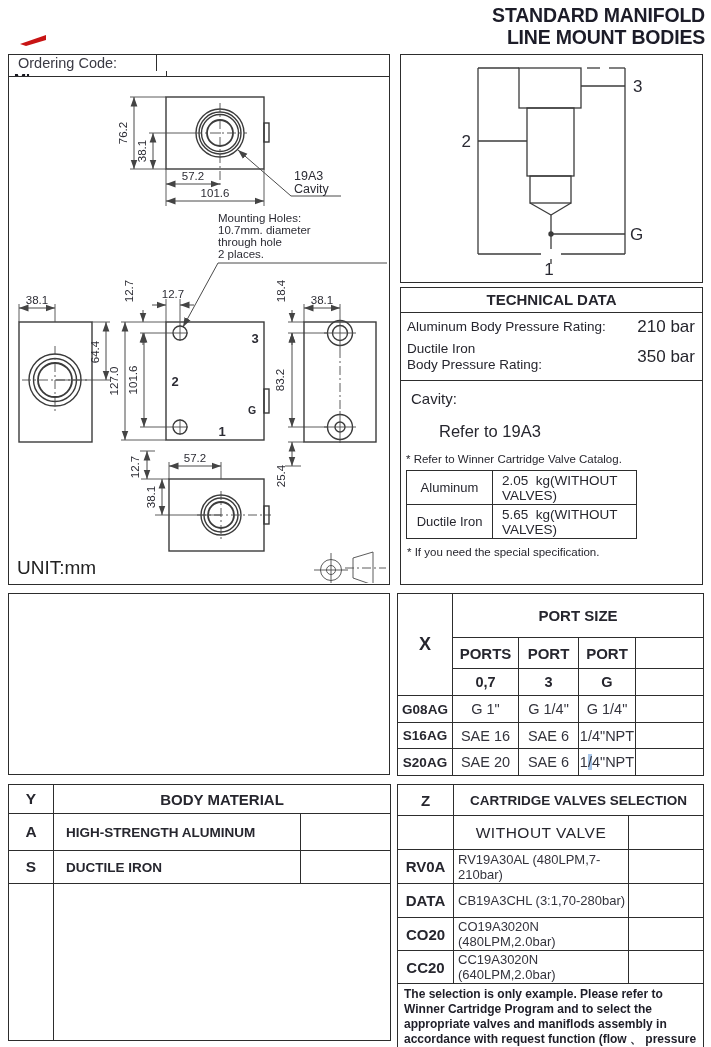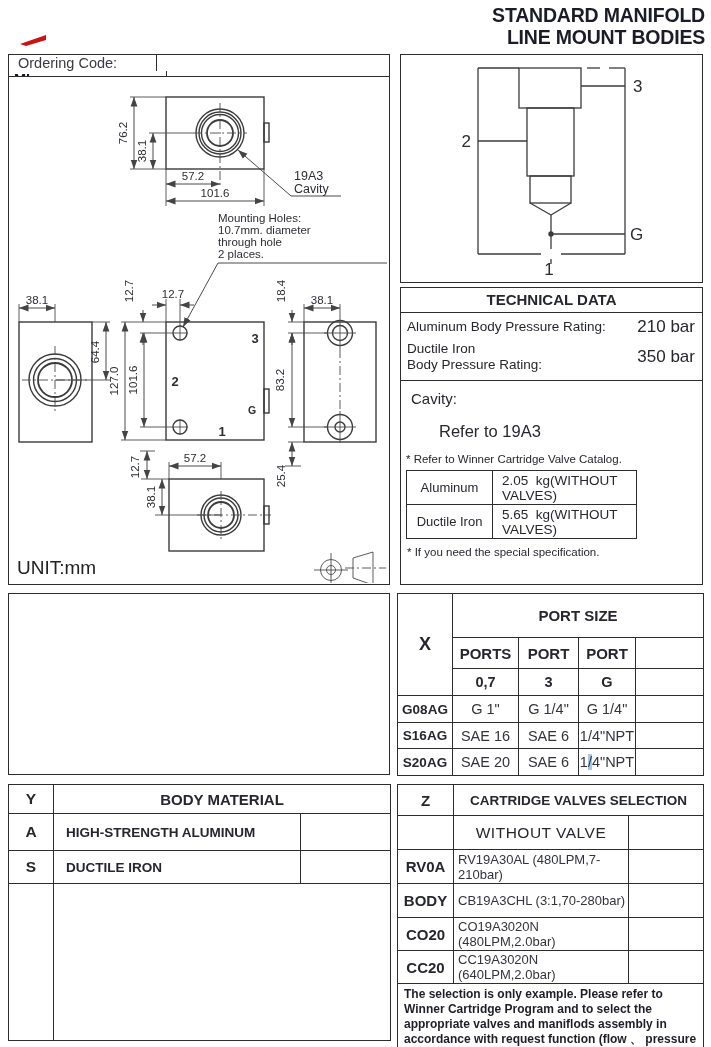--- a/index.html
+++ b/index.html
@@ -461,21 +461,21 @@
       <td></td>
       <td class="wov">WITHOUT VALVE</td>
       <td></td>
     </tr>
     <tr style="height:34px">
       <td class="code">RV0A</td>
       <td class="desc">RV19A30AL (480LPM,7-210bar)</td>
       <td></td>
     </tr>
     <tr style="height:34px">
-      <td class="code">BODY</td>
+      <td class="code">DATA</td>
       <td class="desc">CB19A3CHL (3:1,70-280bar)</td>
       <td></td>
     </tr>
     <tr style="height:33px">
       <td class="code">CO20</td>
       <td class="desc">CO19A3020N (480LPM,2.0bar)</td>
       <td></td>
     </tr>
     <tr style="height:33px">
       <td class="code">CC20</td>

